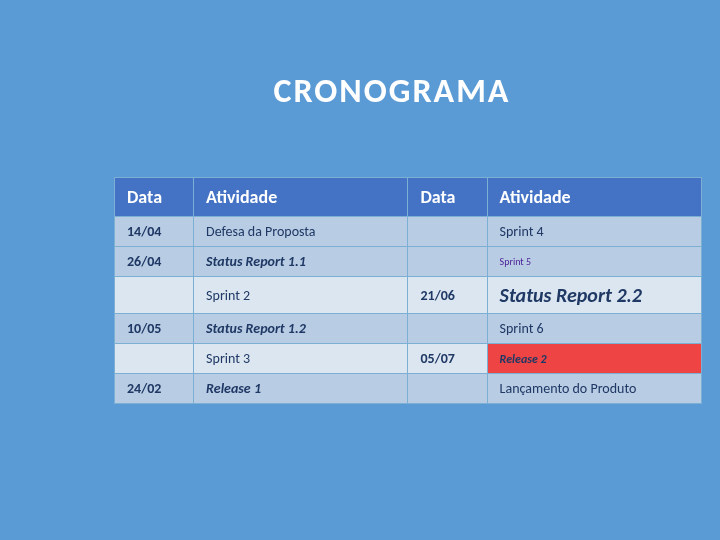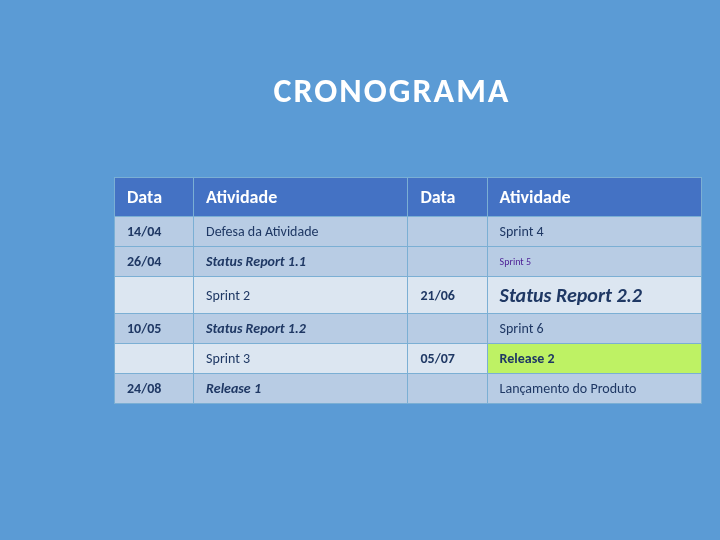--- a/index.html
+++ b/index.html
@@ -86,21 +86,21 @@
       <tr>
         <th class="col-data">Data</th>
         <th class="col-atividade">Atividade</th>
         <th class="col-data">Data</th>
         <th class="col-atividade">Atividade</th>
       </tr>
     </thead>
     <tbody id="table-body">
     <tr>
           <td class="col-data" style="background: rgb(184, 204, 228); font-weight: bold; color: rgb(31, 56, 100); font-size: 14px;">14/04</td>
-          <td class="col-atividade" style="background: rgb(184, 204, 228); color: rgb(31, 56, 100); font-size: 14px;">Defesa da Atividade</td>
+          <td class="col-atividade" style="background: rgb(184, 204, 228); color: rgb(31, 56, 100); font-size: 14px;">Defesa da Proposta</td>
           <td class="col-data" style="background: rgb(184, 204, 228); font-weight: bold; color: rgb(31, 56, 100); font-size: 14px;"></td>
           <td class="col-atividade" style="background: rgb(184, 204, 228); color: rgb(31, 56, 100); font-size: 14px;">Sprint 4</td>
         </tr>
         <tr>
           <td class="col-data" style="background: rgb(184, 204, 228); font-weight: bold; color: rgb(31, 56, 100); font-size: 14px;">26/04</td>
           <td class="col-atividade" style="background: rgb(184, 204, 228); color: rgb(31, 56, 100); font-size: 14px; font-style: italic; font-weight: bold;">Status Report 1.1</td>
           <td class="col-data" style="background: rgb(184, 204, 228); font-weight: bold; color: rgb(31, 56, 100); font-size: 14px;"></td>
           <td class="col-atividade" style="background: rgb(184, 204, 228); color: #4c1d95; font-size: 10px;">Sprint 5</td>
         </tr>
         <tr>
@@ -112,23 +112,23 @@
         <tr>
           <td class="col-data" style="background: rgb(184, 204, 228); font-weight: bold; color: rgb(31, 56, 100); font-size: 14px;">10/05</td>
           <td class="col-atividade" style="background: rgb(184, 204, 228); color: rgb(31, 56, 100); font-size: 14px; font-style: italic; font-weight: bold;">Status Report 1.2</td>
           <td class="col-data" style="background: rgb(184, 204, 228); font-weight: bold; color: rgb(31, 56, 100); font-size: 14px;"></td>
           <td class="col-atividade" style="background: rgb(184, 204, 228); color: rgb(31, 56, 100); font-size: 14px;">Sprint 6</td>
         </tr>
         <tr>
           <td class="col-data" style="background: rgb(220, 230, 241); font-weight: bold; color: rgb(31, 56, 100); font-size: 14px;"></td>
           <td class="col-atividade" style="background: rgb(220, 230, 241); color: rgb(31, 56, 100); font-size: 14px;">Sprint 3</td>
           <td class="col-data" style="background: rgb(220, 230, 241); font-weight: bold; color: rgb(31, 56, 100); font-size: 14px;">05/07</td>
-          <td class="col-atividade" style="background: #bef264; color: rgb(31, 56, 100); font-size: 14px; font-weight: bold;">Release 2</td>
+          <td class="col-atividade" style="background: #ef4444; color: rgb(31, 56, 100); font-size: 12px; font-style: italic; font-weight: bold;">Release 2</td>
         </tr>
         <tr>
-          <td class="col-data" style="background: rgb(184, 204, 228); font-weight: bold; color: rgb(31, 56, 100); font-size: 14px;">24/08</td>
+          <td class="col-data" style="background: rgb(184, 204, 228); font-weight: bold; color: rgb(31, 56, 100); font-size: 14px;">24/02</td>
           <td class="col-atividade" style="background: rgb(184, 204, 228); color: rgb(31, 56, 100); font-size: 14px; font-style: italic; font-weight: bold;">Release 1</td>
           <td class="col-data" style="background: rgb(184, 204, 228); font-weight: bold; color: rgb(31, 56, 100); font-size: 14px;"></td>
           <td class="col-atividade" style="background: rgb(184, 204, 228); color: rgb(31, 56, 100); font-size: 14px;">Lançamento do Produto</td>
         </tr>
       </tbody>
   </table>
 </div>
 
 </body></html>

